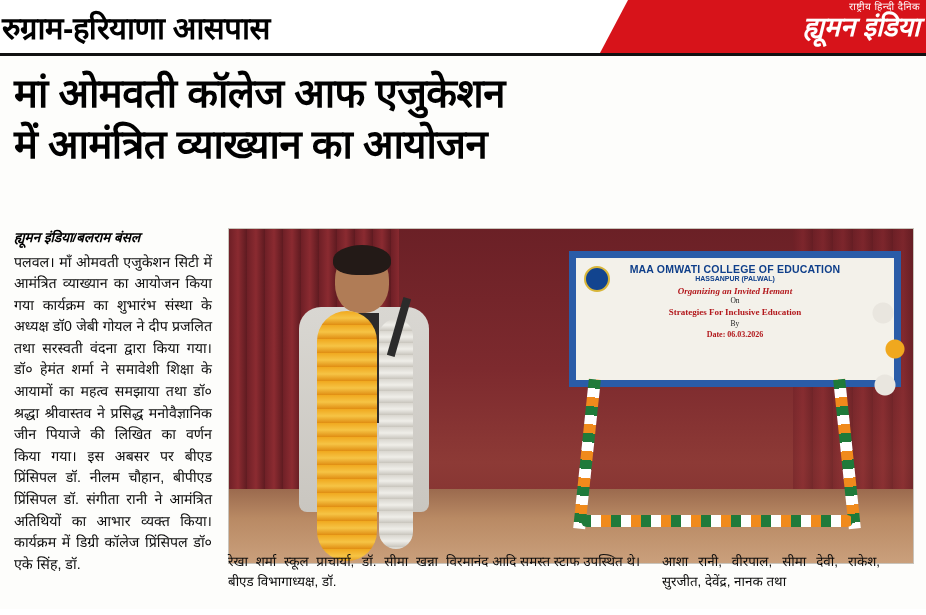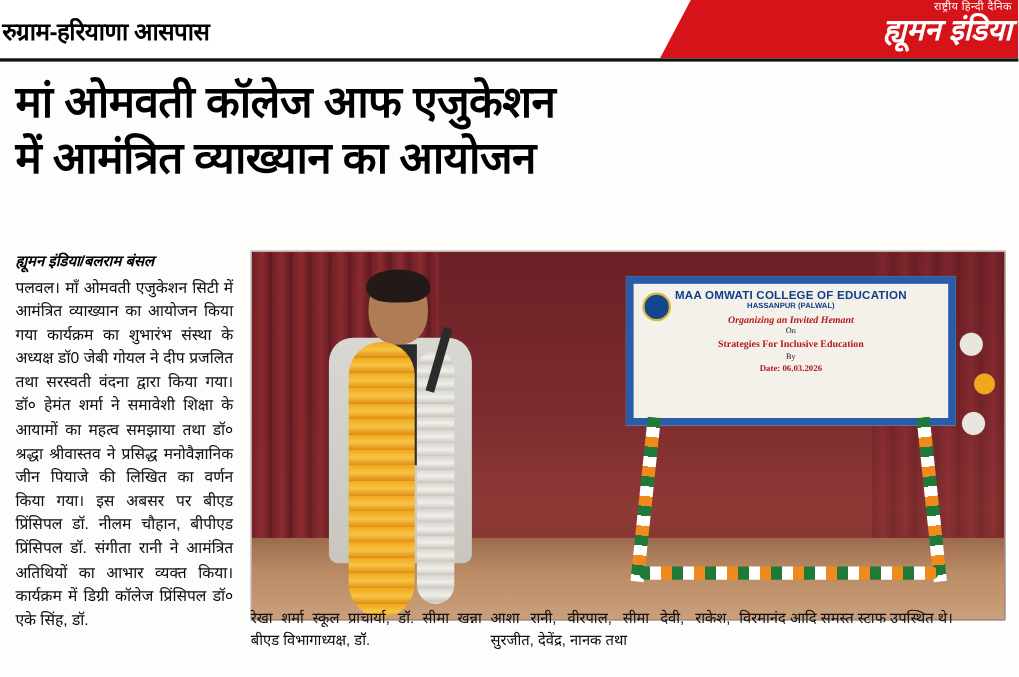--- a/index.html
+++ b/index.html
@@ -35,21 +35,21 @@
     top: 0;
     width: 616px;
     height: 53px;
     background: #ffffff;
     display: flex;
     align-items: center;
   }
   .masthead-title {
     font-family: "Liberation Sans", sans-serif;
     font-weight: bold;
-    font-size: 22px;
+    font-size: 31px;
     color: #000000;
     letter-spacing: -0.5px;
     padding-left: 2px;
     white-space: nowrap;
   }
   .masthead-right {
     position: absolute;
     left: 600px;
     top: 0;
     width: 326px;
@@ -255,21 +255,21 @@
     top: 48px;
     width: 8px;
     height: 60px;
     background: #2b2b2b;
     transform: rotate(16deg);
   }
   .ph-banner {
     position: absolute;
     left: 340px;
     top: 22px;
-    width: 300px;
+    width: 332px;
     height: 136px;
     background: #f3f1ea;
     border: 7px solid #2a5ca8;
     box-sizing: border-box;
     padding: 5px 6px;
     text-align: center;
     overflow: hidden;
   }
   .bn-title {
     font-family: "Liberation Sans", sans-serif;
@@ -461,20 +461,20 @@
       </div>
 
       <div class="ph-easel-l"></div>
       <div class="ph-easel-r"></div>
       <div class="ph-easel-b"></div>
       <div class="ph-flowers"></div>
     </div>
 
     <div class="caption-row">
       <div class="cap-col c1">रेखा शर्मा स्कूल प्राचार्या, डॉ. सीमा खन्ना बीएड विभागाध्यक्ष, डॉ.</div>
+      <div class="cap-col c3">विरमानंद आदि समस्त स्टाफ उपस्थित थे।</div>
       <div class="cap-col c2">आशा रानी, वीरपाल, सीमा देवी, राकेश, सुरजीत, देवेंद्र, नानक तथा</div>
-      <div class="cap-col c3">विरमानंद आदि समस्त स्टाफ उपस्थित थे।</div>
     </div>
 
   </div>
 
   <div class="bottom-fade"></div>
 </div>
 
 </body></html>

